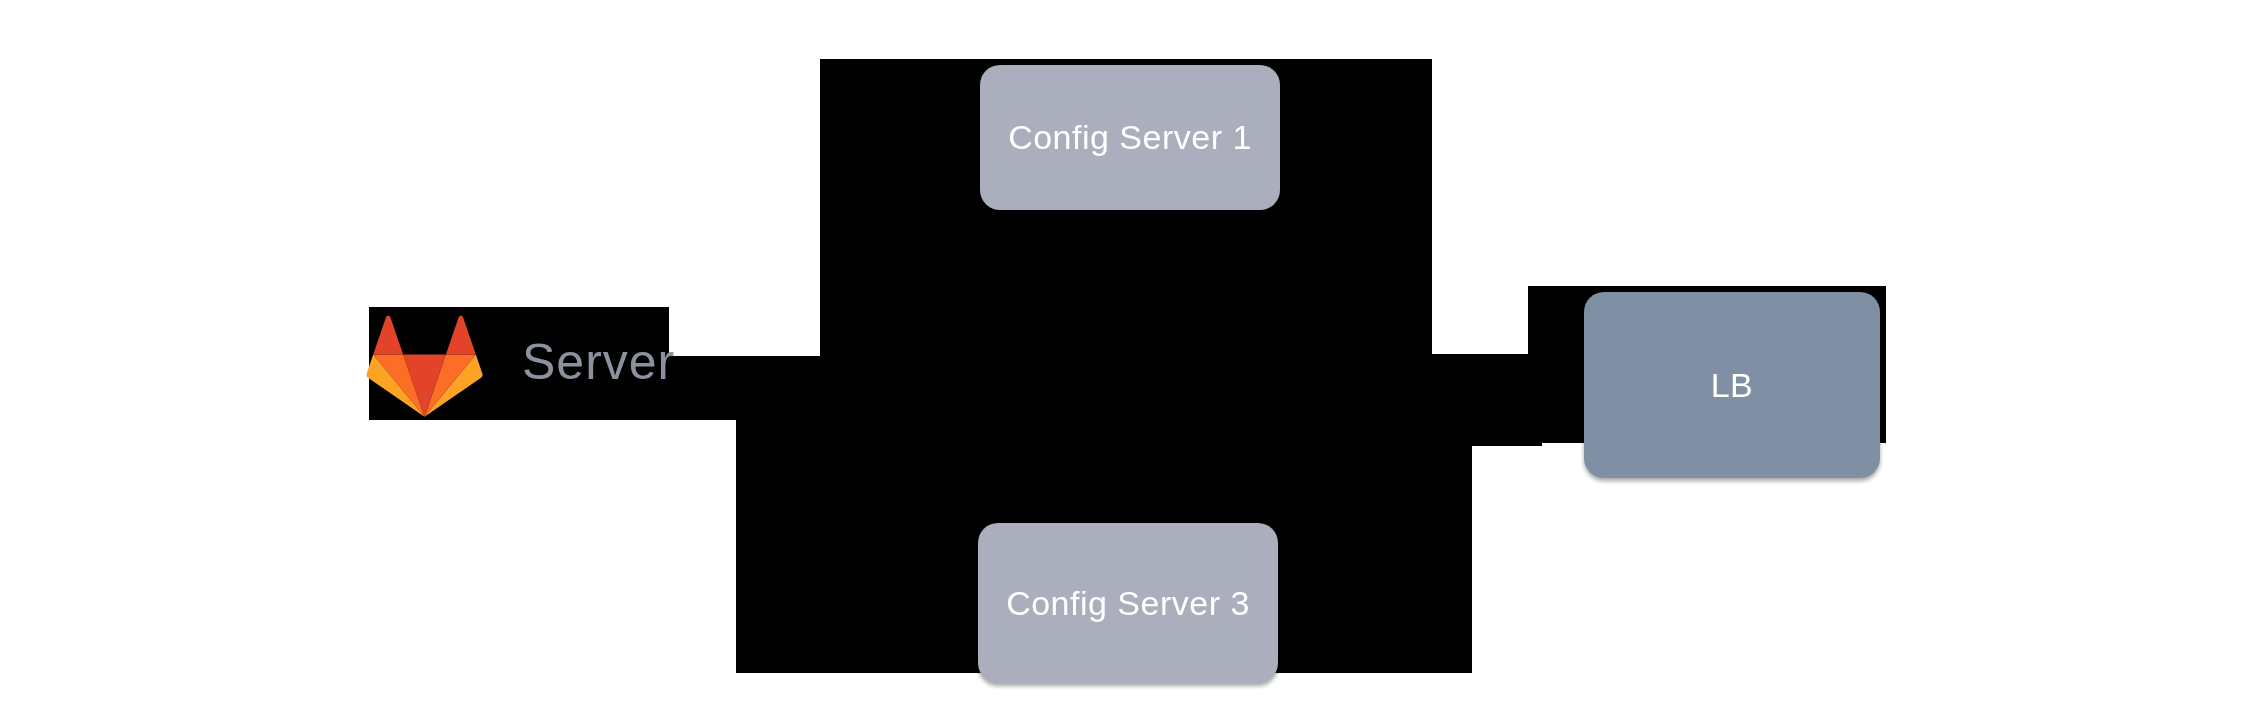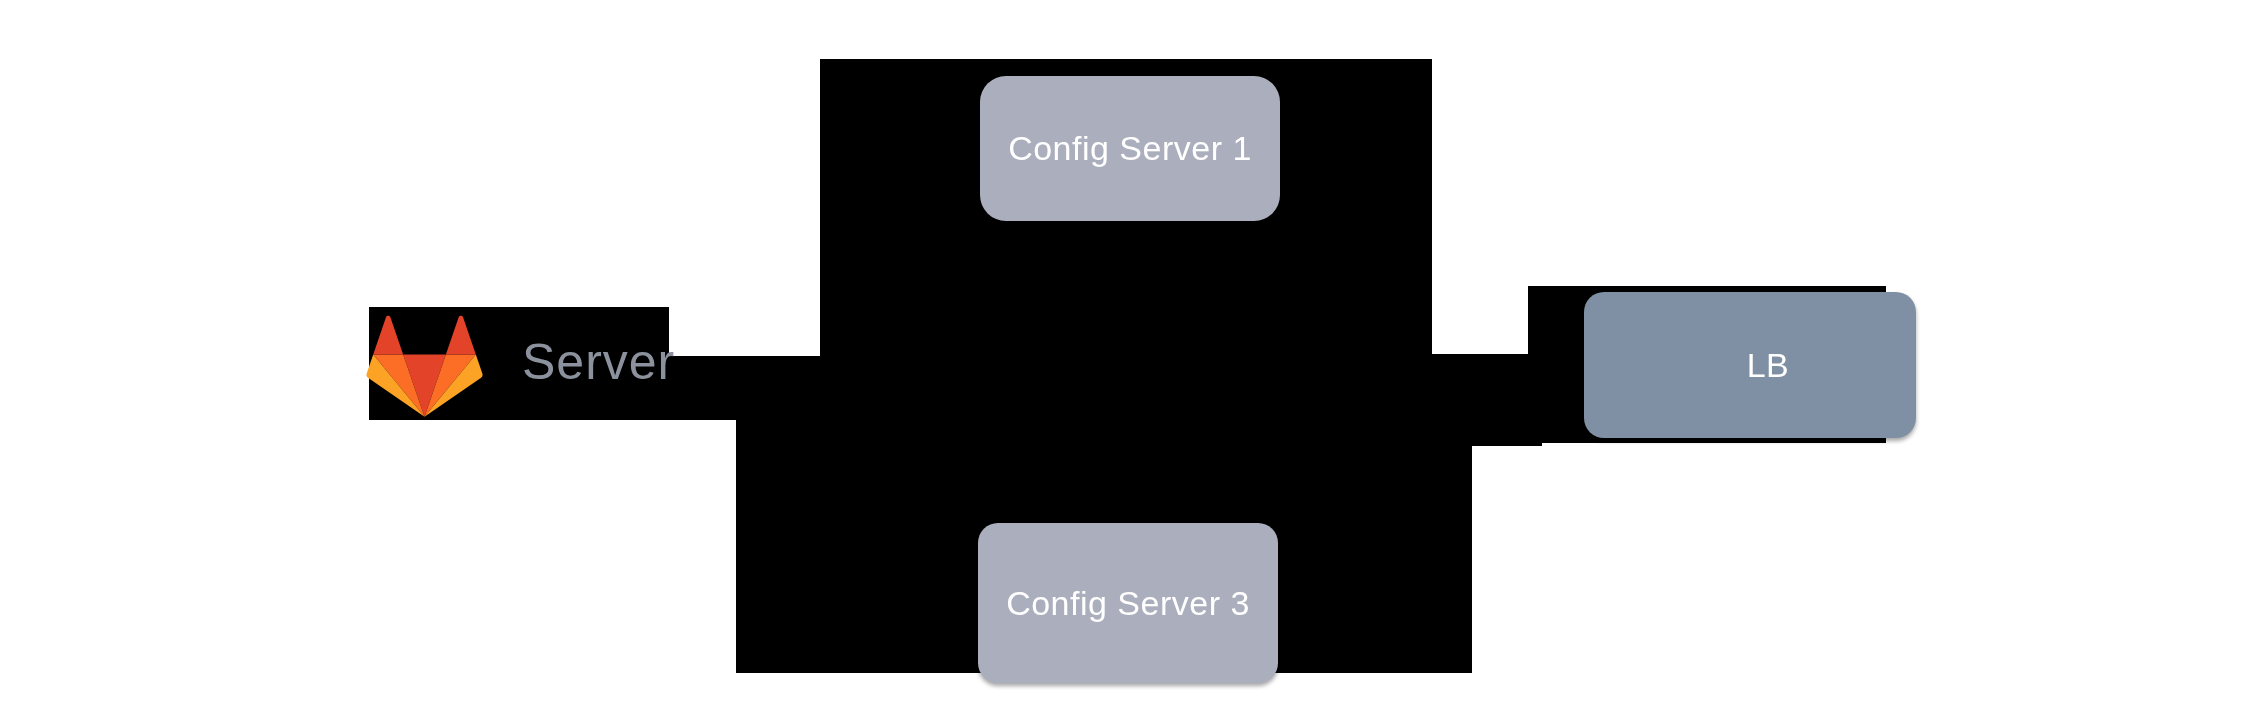--- a/index.html
+++ b/index.html
@@ -34,24 +34,24 @@
     display: flex;
     align-items: center;
     justify-content: center;
     color: #ffffff;
     font-size: 34px;
     letter-spacing: 0.5px;
     box-shadow: 0 3px 4px rgba(0,0,0,0.35);
   }
   .node--config { background: #abaebc; }
   .node--lb     { background: #8090a4; }
-  .node-config-1 { left: 980px;  top: 76px;  width: 300px; height: 145px; border-radius: 26px; }
+  .node-config-1 { left: 980px;  top: 65px;  width: 300px; height: 145px; }
   .node-config-2 { left: 978px;  top: 294px; width: 297px; height: 142px; }
   .node-config-3 { left: 978px;  top: 523px; width: 300px; height: 160px; }
-  .node-lb       { left: 1584px; top: 292px; width: 296px; height: 146px; padding-left: 36px; }
+  .node-lb       { left: 1584px; top: 292px; width: 296px; height: 186px; }
 
   
   .gitlab-logo {
     position: absolute;
     left: 366px;
     top: 312px;
     width: 310px;
     height: 110px;
   }
   .tanuki {

